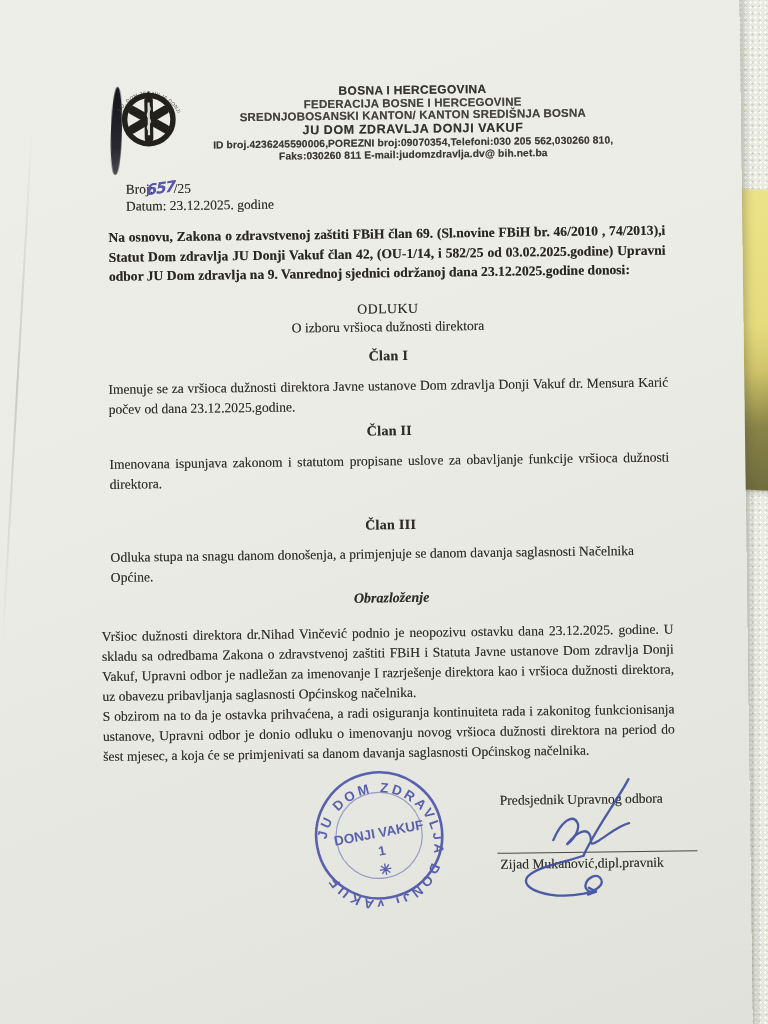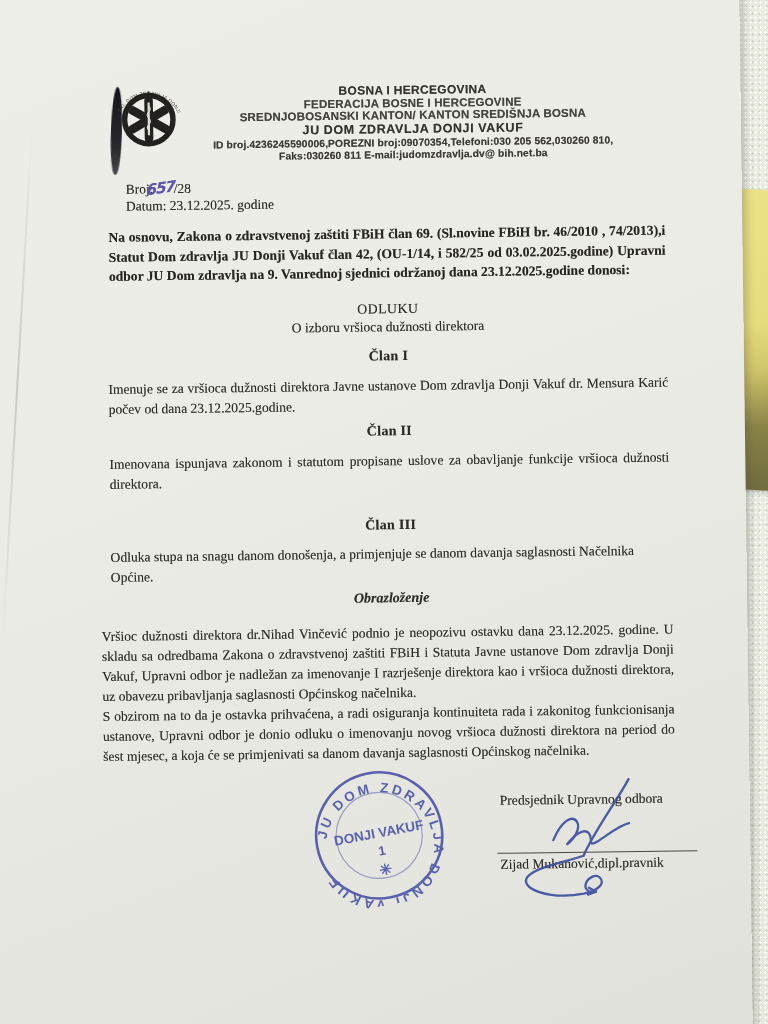--- a/index.html
+++ b/index.html
@@ -148,21 +148,21 @@
     <div class="header-text">
       <div class="ht1">BOSNA I HERCEGOVINA</div>
       <div class="ht2">FEDERACIJA BOSNE I HERCEGOVINE</div>
       <div class="ht3">SREDNJOBOSANSKI KANTON/ KANTON SREDIŠNJA BOSNA</div>
       <div class="ht4">JU DOM  ZDRAVLJA DONJI VAKUF</div>
       <div class="ht5">ID broj.4236245590006,POREZNI broj:09070354,Telefoni:030 205 562,030260 810,</div>
       <div class="ht6">Faks:030260 811  E-mail:judomzdravlja.dv@ bih.net.ba</div>
     </div>
 
     <div class="meta doc-text">
-      <div class="row"><span>Broj:</span><span class="hand-number">657</span><span>/28</span></div>
+      <div class="row"><span>Broj:</span><span class="hand-number">657</span><span>/25</span></div>
       <div class="row">Datum: 23.12.2025. godine</div>
     </div>
 
     <div class="intro doc-text">Na osnovu, Zakona o zdravstvenoj zaštiti FBiH član 69. (Sl.novine FBiH br. 46/2010 , 74/2013),i Statut Dom zdravlja JU Donji Vakuf član 42, (OU-1/14, i 582/25 od 03.02.2025.godine) Upravni odbor JU Dom zdravlja na 9. Vanrednoj sjednici održanoj dana 23.12.2025.godine donosi:</div>
 
     <div class="center-line odluku doc-text">ODLUKU</div>
     <div class="center-line odluku-sub doc-text">O izboru vršioca dužnosti direktora</div>
 
     <div class="center-line clan clan1 doc-text">Član I</div>
     <div class="para p1 doc-text">Imenuje se za vršioca dužnosti direktora Javne ustanove Dom zdravlja Donji Vakuf dr. Mensura Karić počev od dana 23.12.2025.godine.</div>

